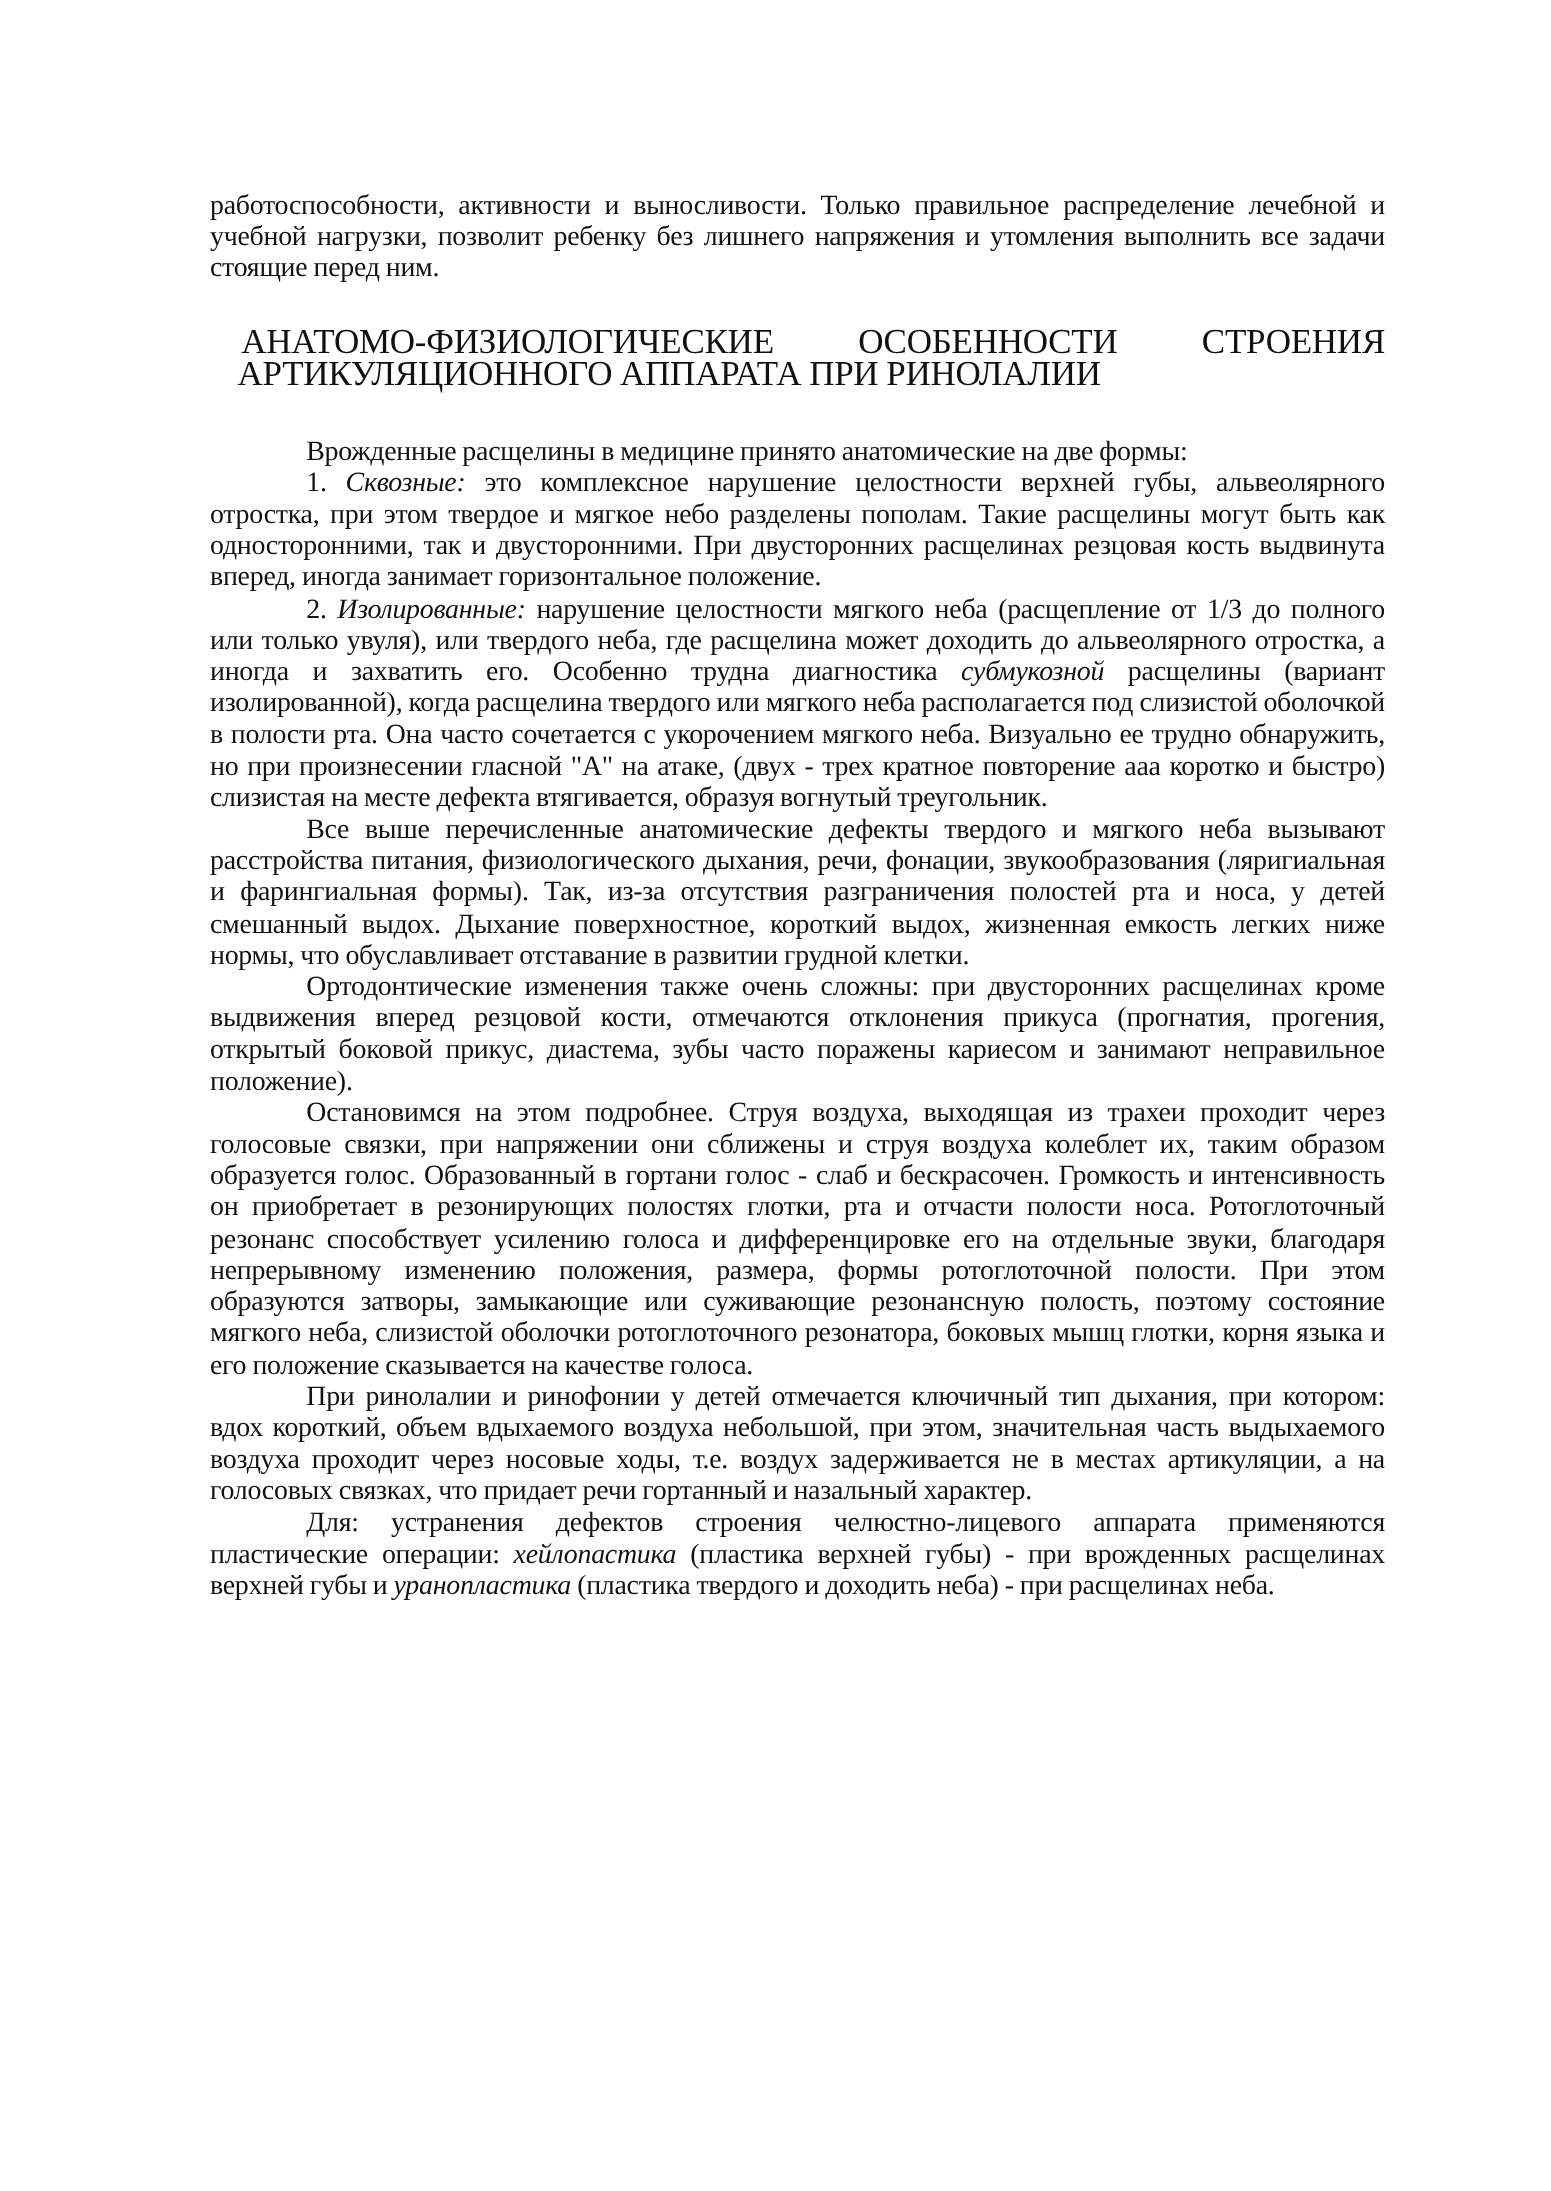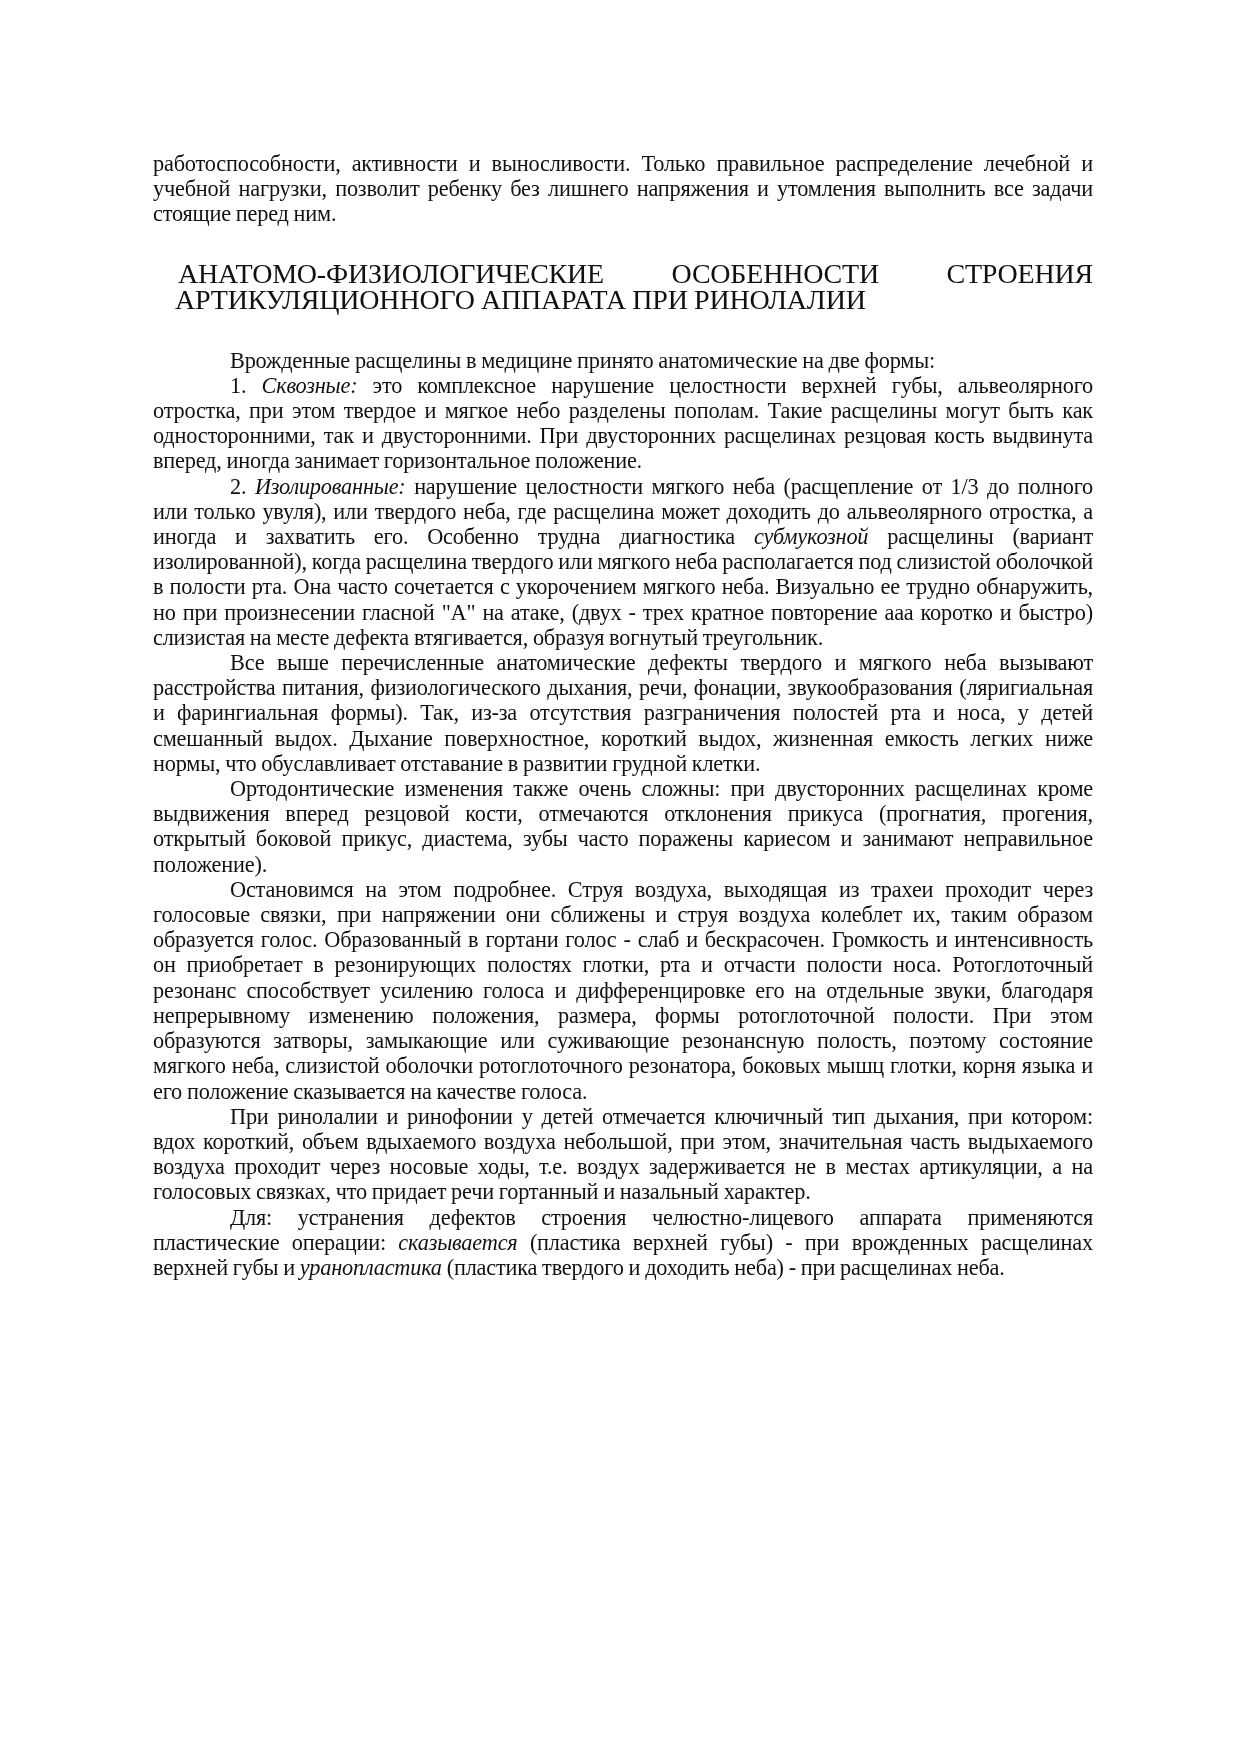--- a/index.html
+++ b/index.html
@@ -10,21 +10,21 @@
     body {
       width: 1241px;
       height: 1753px;
       position: relative;
       overflow: hidden;
       font-family: "Liberation Serif", "DejaVu Serif", serif;
       color: #111111;
     }
     .page {
       position: absolute;
-      left: 153px;
+      left: 168px;
       top: 151px;
       width: 940px;
       font-size: 22.3px;
       line-height: 25.2px;
       text-align: justify;
       letter-spacing: -0.2px;
       word-spacing: -0.5px;
     }
     .para {
       margin: 0;
@@ -77,15 +77,15 @@
 
   <p class="list-item"><span>1.</span> <em>Сквозные:</em><span> это комплексное нарушение целостности верхней губы, альвеолярного отростка, при этом твердое и мягкое небо разделены пополам. Такие расщелины могут быть как односторонними, так и двусторонними. При двусторонних расщелинах резцовая кость выдвинута вперед, иногда занимает горизонтальное положение.</span></p>
 
   <p class="list-item"><span>2.</span> <em>Изолированные:</em><span> нарушение целостности мягкого неба (расщепление от 1/3 до полного или только увуля), или твердого неба, где расщелина может доходить до альвеолярного отростка, а иногда и захватить его. Особенно трудна диагностика </span><em>субмукозной</em><span> расщелины (вариант изолированной), когда расщелина твердого или мягкого неба располагается под слизистой оболочкой в полости рта. Она часто сочетается с укорочением мягкого неба. Визуально ее трудно обнаружить, но при произнесении гласной "А" на атаке, (двух - трех кратное повторение ааа коротко и быстро) слизистая на месте дефекта втягивается, образуя вогнутый треугольник.</span></p>
 
   <p class="para">Все выше перечисленные анатомические дефекты твердого и мягкого неба вызывают расстройства питания, физиологического дыхания, речи, фонации, звукообразования (ляригиальная и фарингиальная формы). Так, из-за отсутствия разграничения полостей рта и носа, у детей смешанный выдох. Дыхание поверхностное, короткий выдох, жизненная емкость легких ниже нормы, что обуславливает отставание в развитии грудной клетки.</p>
   <p class="para">Ортодонтические изменения также очень сложны: при двусторонних расщелинах кроме выдвижения вперед резцовой кости, отмечаются отклонения прикуса (прогнатия, прогения, открытый боковой прикус, диастема, зубы часто поражены кариесом и занимают неправильное положение).</p>
   <p class="para">Остановимся на этом подробнее. Струя воздуха, выходящая из трахеи проходит через голосовые связки, при напряжении они сближены и струя воздуха колеблет их, таким образом образуется голос. Образованный в гортани голос - слаб и бескрасочен. Громкость и интенсивность он приобретает в резонирующих полостях глотки, рта и отчасти полости носа. Ротоглоточный резонанс способствует усилению голоса и дифференцировке его на отдельные звуки, благодаря непрерывному изменению положения, размера, формы ротоглоточной полости. При этом образуются затворы, замыкающие или суживающие резонансную полость, поэтому состояние мягкого неба, слизистой оболочки ротоглоточного резонатора, боковых мышц глотки, корня языка и его положение сказывается  на качестве голоса.</p>
   <p class="para">При ринолалии и ринофонии у детей отмечается ключичный тип дыхания, при котором: вдох короткий, объем вдыхаемого воздуха небольшой, при этом, значительная часть выдыхаемого воздуха проходит через носовые ходы, т.е. воздух задерживается не в местах артикуляции, а на голосовых связках, что придает речи гортанный и назальный характер.</p>
 
-  <p class="para"><span>Для: устранения дефектов строения челюстно-лицевого аппарата применяются пластические операции: </span><em>сказывается</em><span> (пластика верхней губы) - при врожденных расщелинах верхней губы и </span><em>уранопластика</em><span> (пластика твердого и доходить неба) - при расщелинах неба.</span></p>
+  <p class="para"><span>Для: устранения дефектов строения челюстно-лицевого аппарата применяются пластические операции: </span><em>хейлопастика</em><span> (пластика верхней губы) - при врожденных расщелинах верхней губы и </span><em>уранопластика</em><span> (пластика твердого и доходить неба) - при расщелинах неба.</span></p>
 
 </div>
 
 </body></html>

